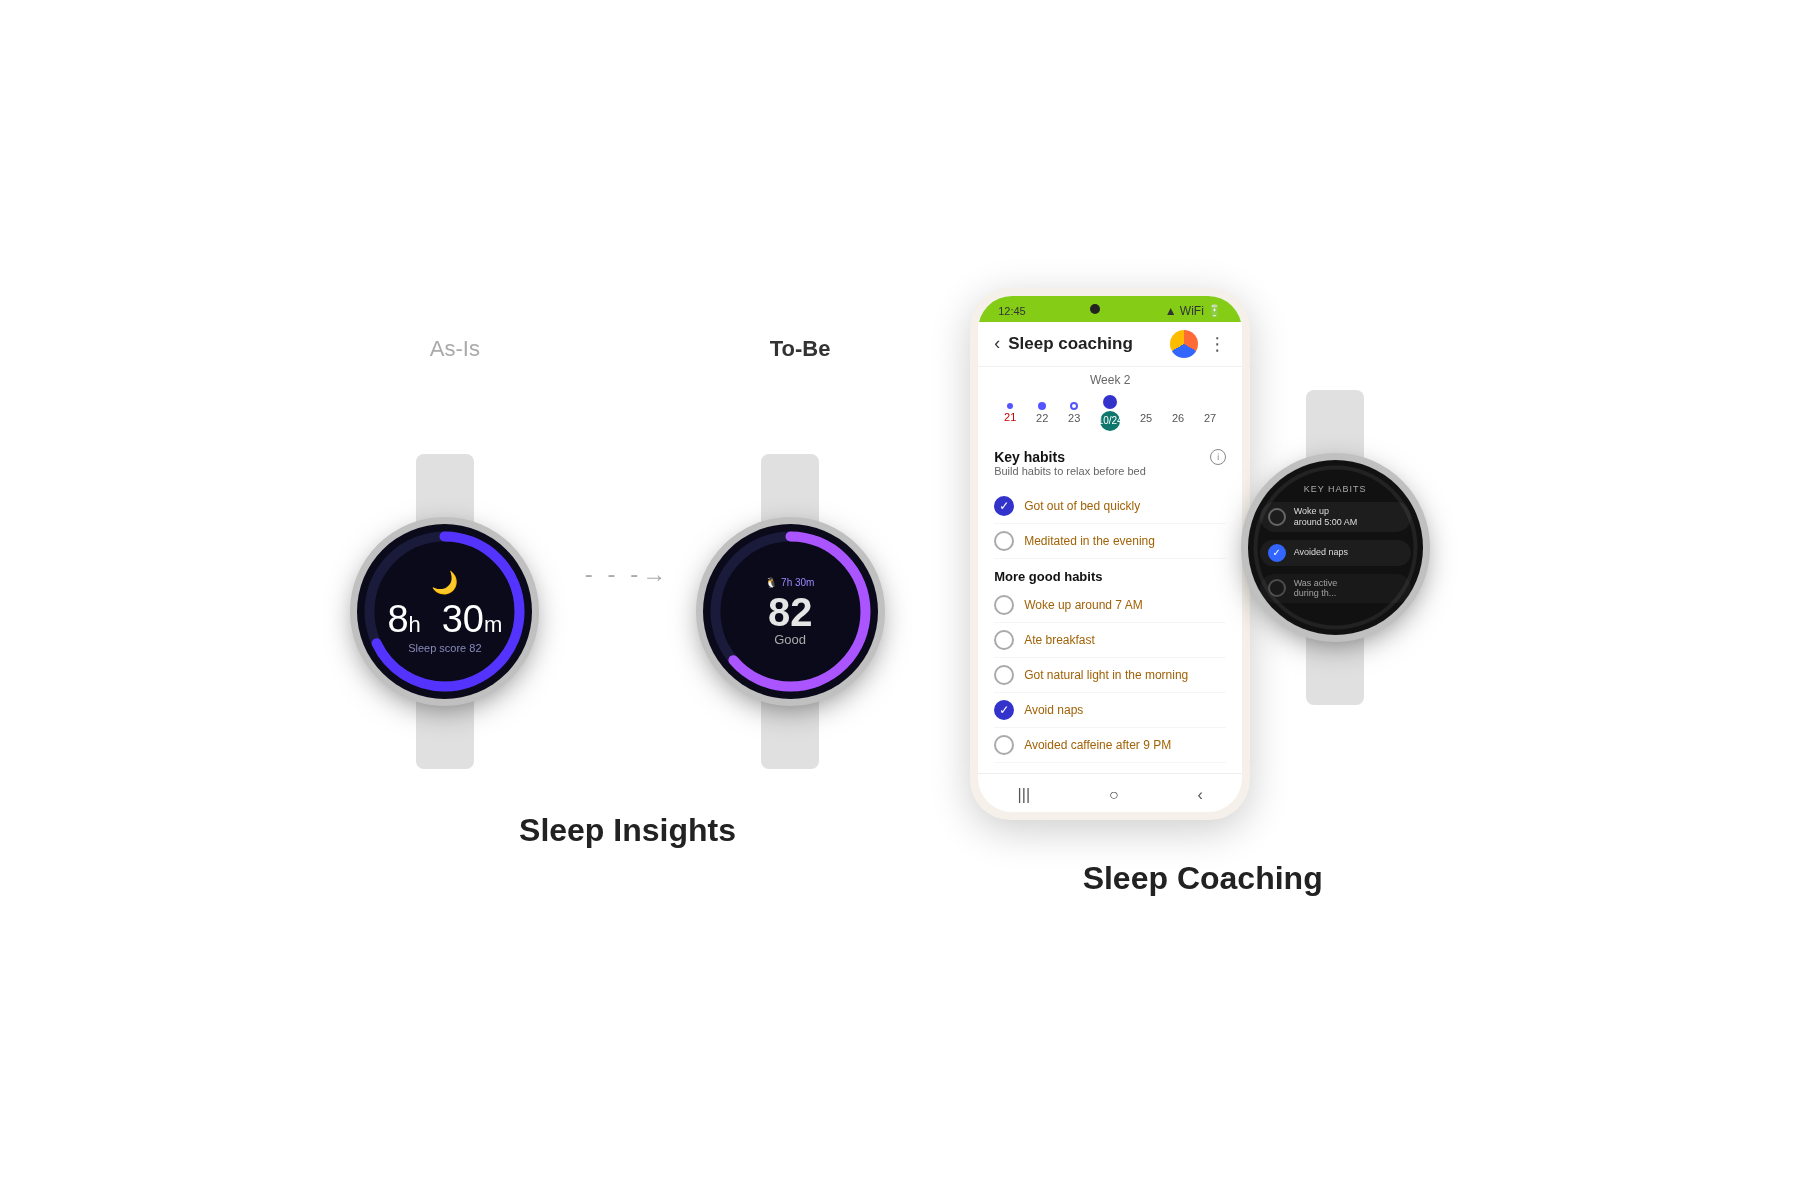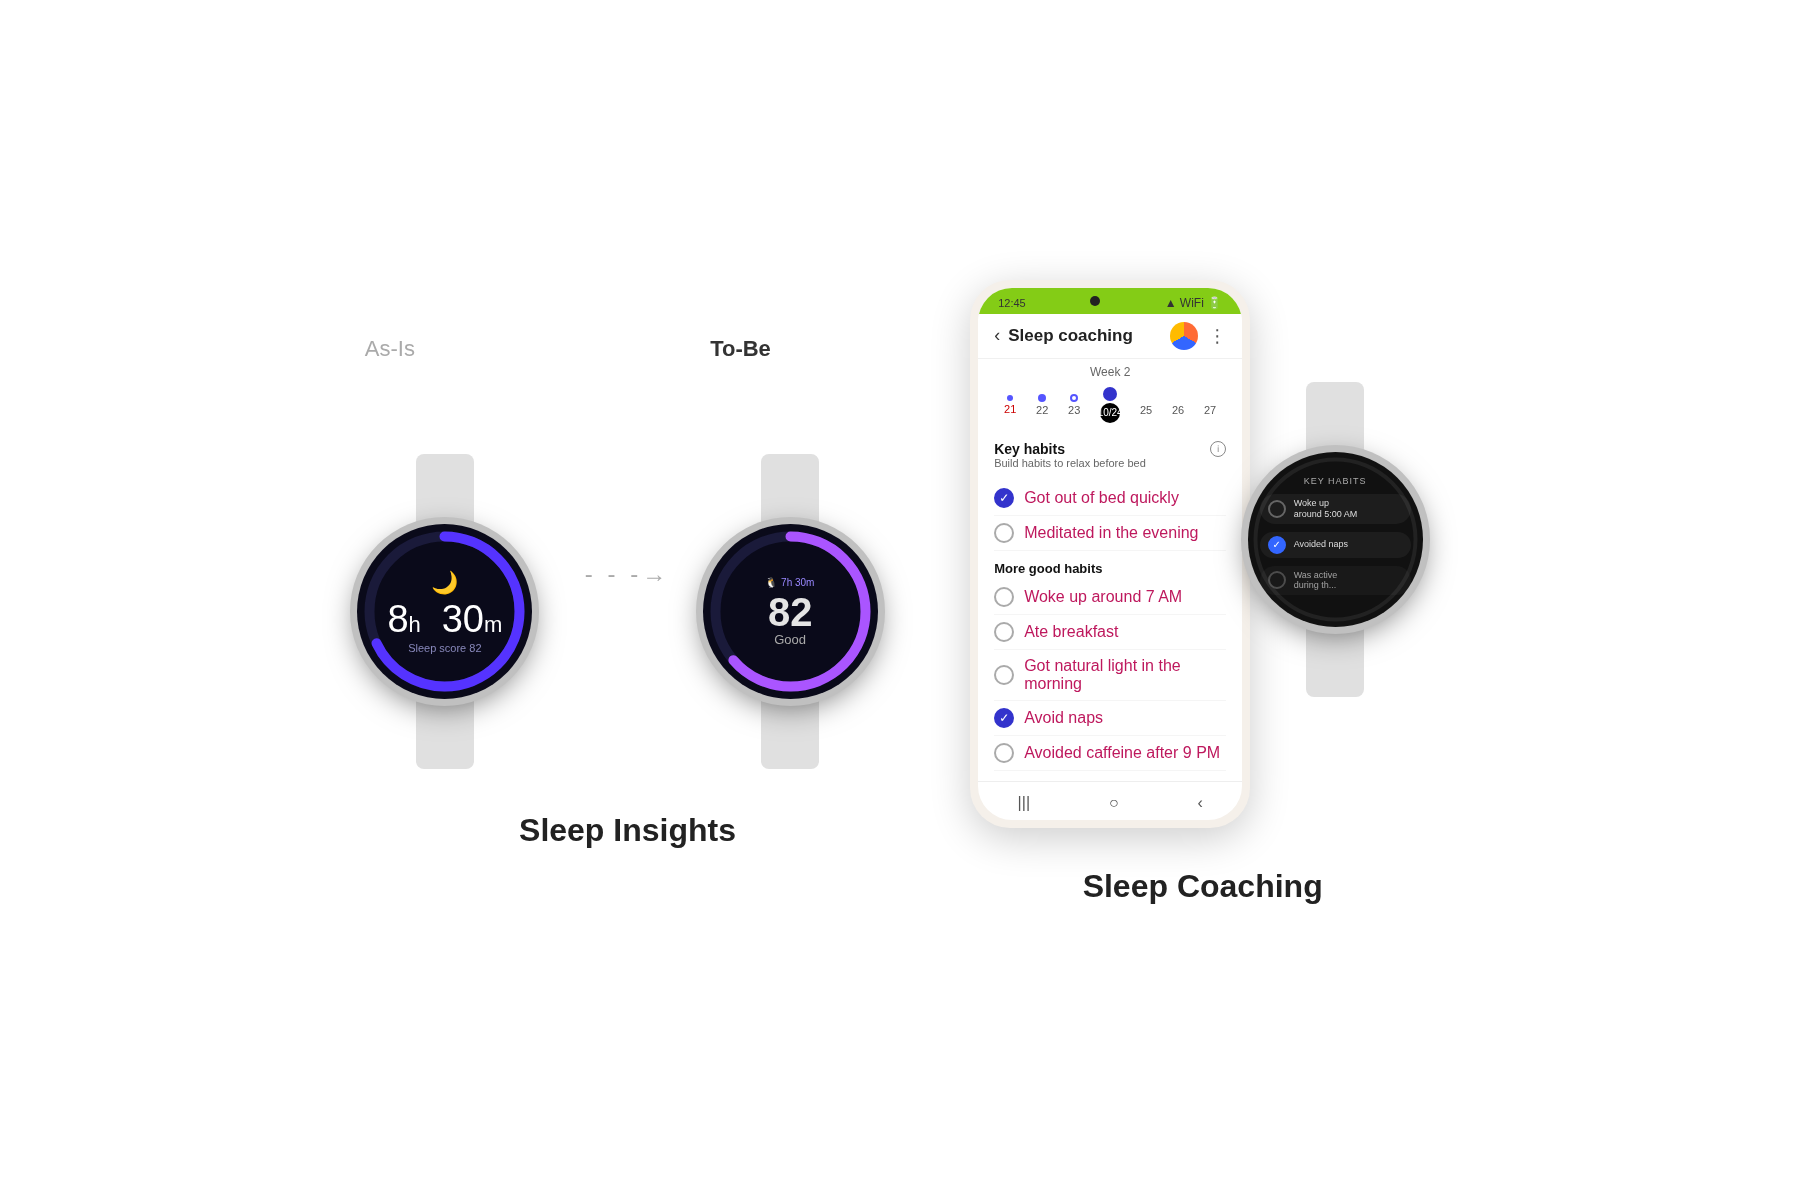--- a/index.html
+++ b/index.html
@@ -46,21 +46,21 @@
     }
 
     .watch-label.to-be {
       color: #333333;
       font-weight: 600;
     }
 
     .watch-container {
       display: flex;
       flex-direction: column;
-      align-items: flex-start;
+      align-items: center;
     }
 
     .arrow-container {
       display: flex;
       align-items: center;
       padding-top: 40px;
     }
 
     .arrow {
       font-size: 24px;
@@ -219,21 +219,21 @@
       background: transparent;
     }
 
     .cal-num {
       font-size: 11px;
       color: #555;
     }
 
     .cal-num.red { color: #cc0000; }
     .cal-num.active {
-      background: #000000;
+      background: #0f766e;
       color: white;
       border-radius: 50%;
       width: 20px;
       height: 20px;
       display: flex;
       align-items: center;
       justify-content: center;
       font-size: 10px;
     }
 
@@ -280,22 +280,22 @@
     }
 
     .habit-checkbox.checked {
       background: #3333cc;
       border-color: #3333cc;
       color: white;
       font-size: 12px;
     }
 
     .habit-text {
-      font-size: 16px;
-      color: #be185d;
+      font-size: 12px;
+      color: #a16207;
     }
 
     .more-habits-title {
       font-size: 13px;
       font-weight: 700;
       color: #111;
       margin: 10px 0 4px;
     }
 
     .phone-nav {

